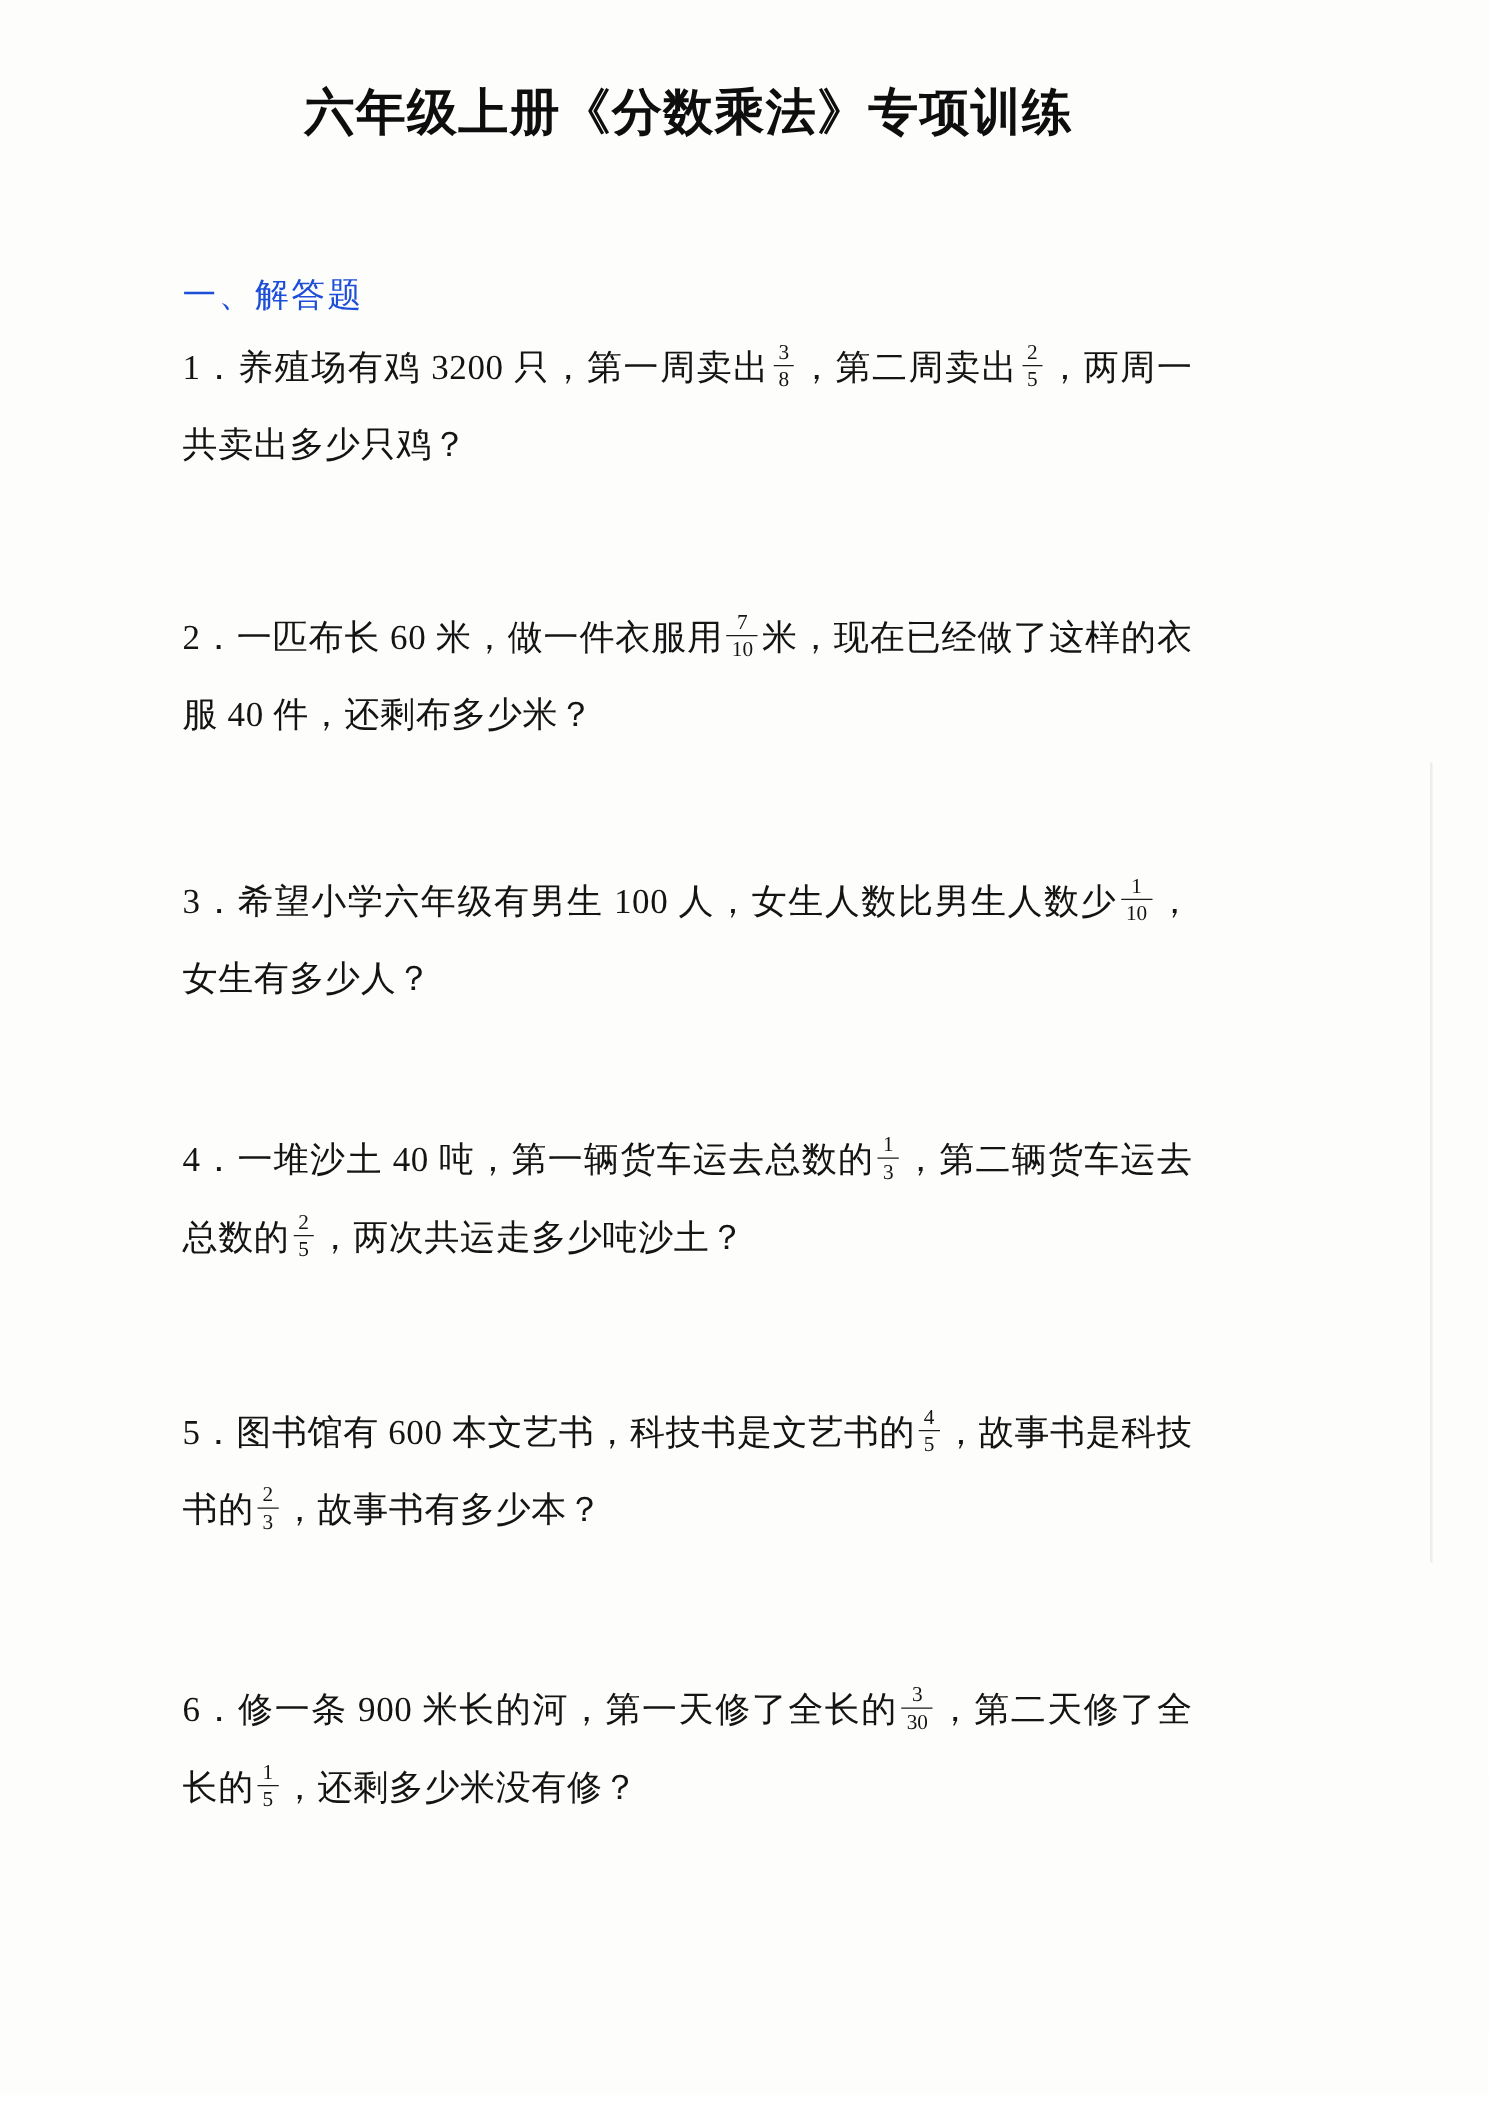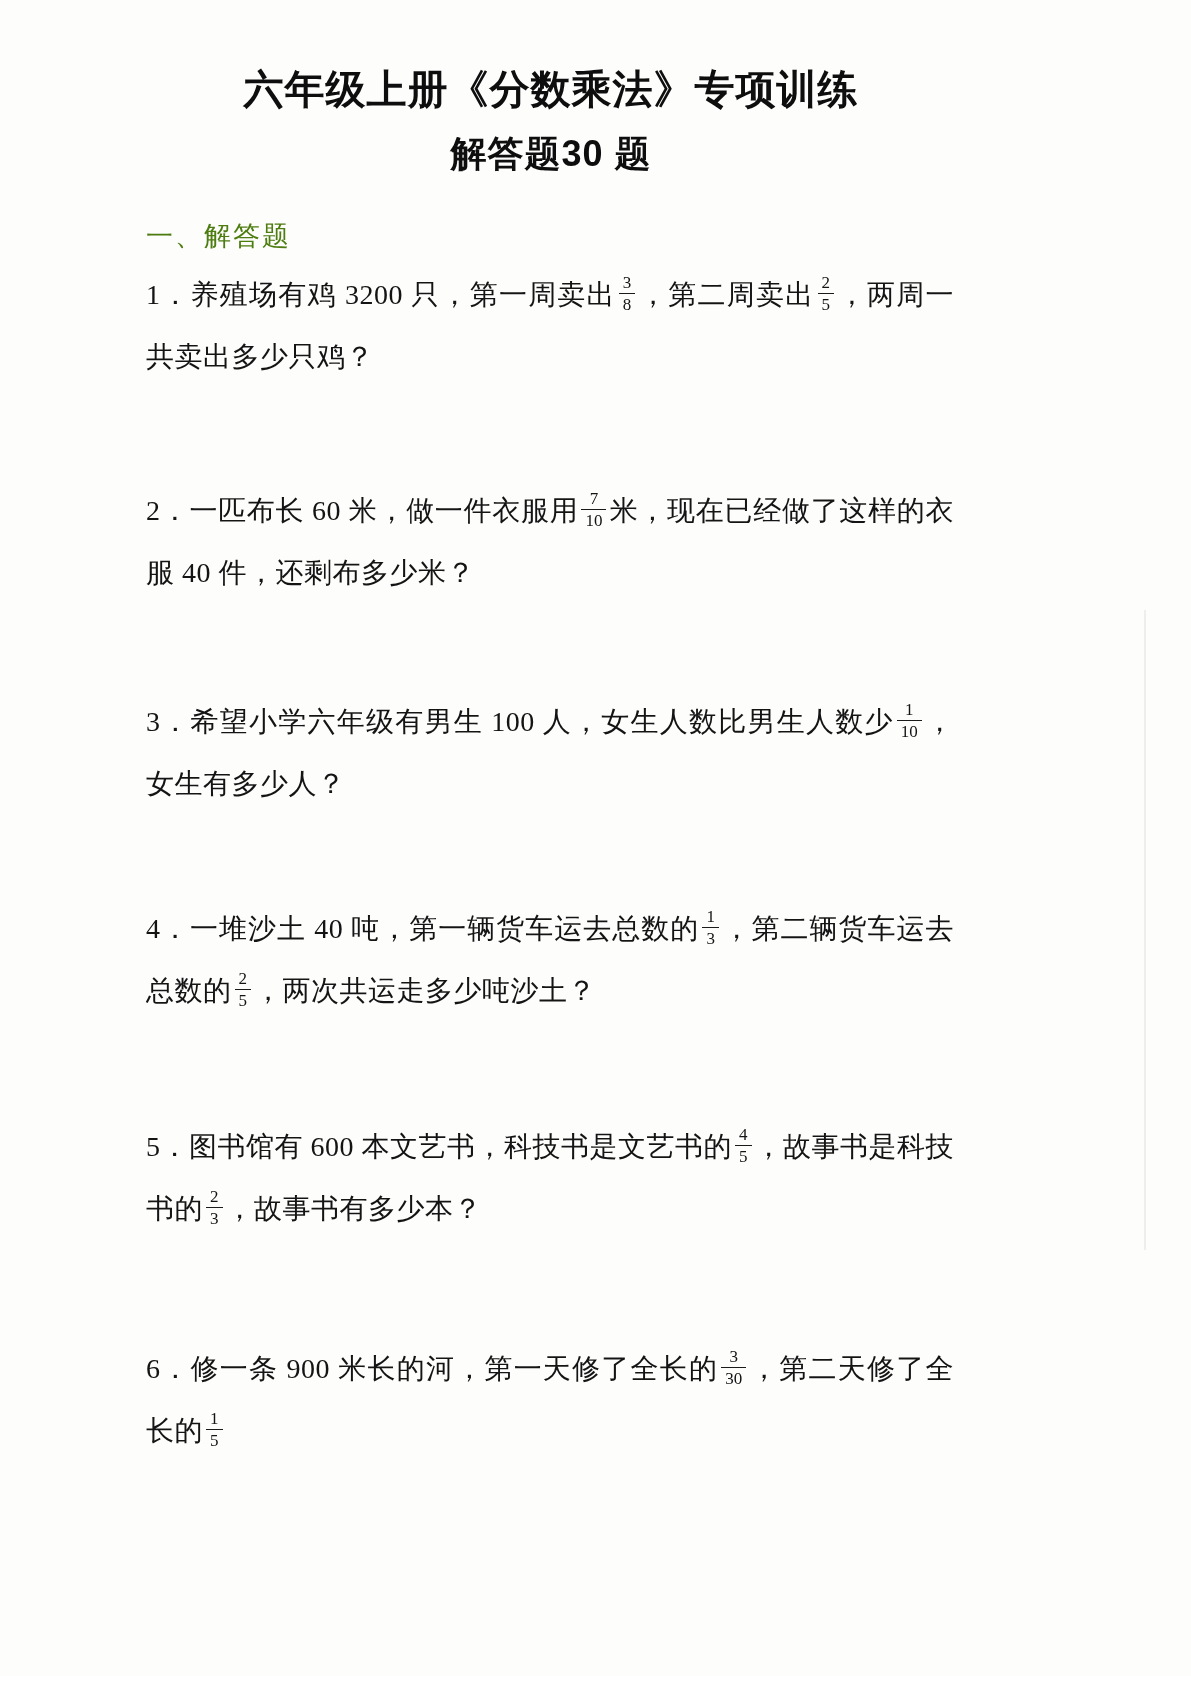--- a/index.html
+++ b/index.html
@@ -39,21 +39,21 @@
     font-weight: 700;
     letter-spacing: 1px;
     color: #0e0e0e;
   }
   .section-heading {
     position: absolute;
     left: 146px;
     top: 218px;
     font-size: 27px;
     font-weight: 500;
-    color: #4d7c0f;
+    color: #1d4ed8;
     letter-spacing: 2px;
   }
   .question {
     position: absolute;
     left: 146px;
     width: 808px;
     font-size: 28px;
     line-height: 62px;
     text-align: justify;
     color: #141414;
@@ -86,24 +86,23 @@
     height: 640px;
     background: #e7e7e3;
     opacity: 0.7;
   }
 </style>
 </head>
 <body>
 
 <div class="page">
   <div class="title">六年级上册《分数乘法》专项训练</div>
-  <div class="subtitle">解答题30 题</div>
   <div class="section-heading">一、解答题</div>
   <div id="questions-list">
       <div class="question" style="top: 264px;"><span>1．</span><span>养殖场有鸡 3200 只，第一周卖出</span><span class="frac"><span class="num">3</span><span class="den">8</span></span><span>，第二周卖出</span><span class="frac"><span class="num">2</span><span class="den">5</span></span><span>，两周一共卖出多少只鸡？</span></div>
       <div class="question" style="top: 480px;"><span>2．</span><span>一匹布长 60 米，做一件衣服用</span><span class="frac"><span class="num">7</span><span class="den">10</span></span><span>米，现在已经做了这样的衣服 40 件，还剩布多少米？</span></div>
       <div class="question" style="top: 691px;"><span>3．</span><span>希望小学六年级有男生 100 人，女生人数比男生人数少</span><span class="frac"><span class="num">1</span><span class="den">10</span></span><span>，女生有多少人？</span></div>
       <div class="question" style="top: 898px;"><span>4．</span><span>一堆沙土 40 吨，第一辆货车运去总数的</span><span class="frac"><span class="num">1</span><span class="den">3</span></span><span>，第二辆货车运去总数的</span><span class="frac"><span class="num">2</span><span class="den">5</span></span><span>，两次共运走多少吨沙土？</span></div>
       <div class="question" style="top: 1116px;"><span>5．</span><span>图书馆有 600 本文艺书，科技书是文艺书的</span><span class="frac"><span class="num">4</span><span class="den">5</span></span><span>，故事书是科技书的</span><span class="frac"><span class="num">2</span><span class="den">3</span></span><span>，故事书有多少本？</span></div>
-      <div class="question" style="top: 1338px;"><span>6．</span><span>修一条 900 米长的河，第一天修了全长的</span><span class="frac"><span class="num">3</span><span class="den">30</span></span><span>，第二天修了全长的</span><span class="frac"><span class="num">1</span><span class="den">5</span></span></div>
+      <div class="question" style="top: 1338px;"><span>6．</span><span>修一条 900 米长的河，第一天修了全长的</span><span class="frac"><span class="num">3</span><span class="den">30</span></span><span>，第二天修了全长的</span><span class="frac"><span class="num">1</span><span class="den">5</span></span><span>，还剩多少米没有修？</span></div>
     </div>
   <div class="artifact"></div>
 </div>
 
 </body></html>

